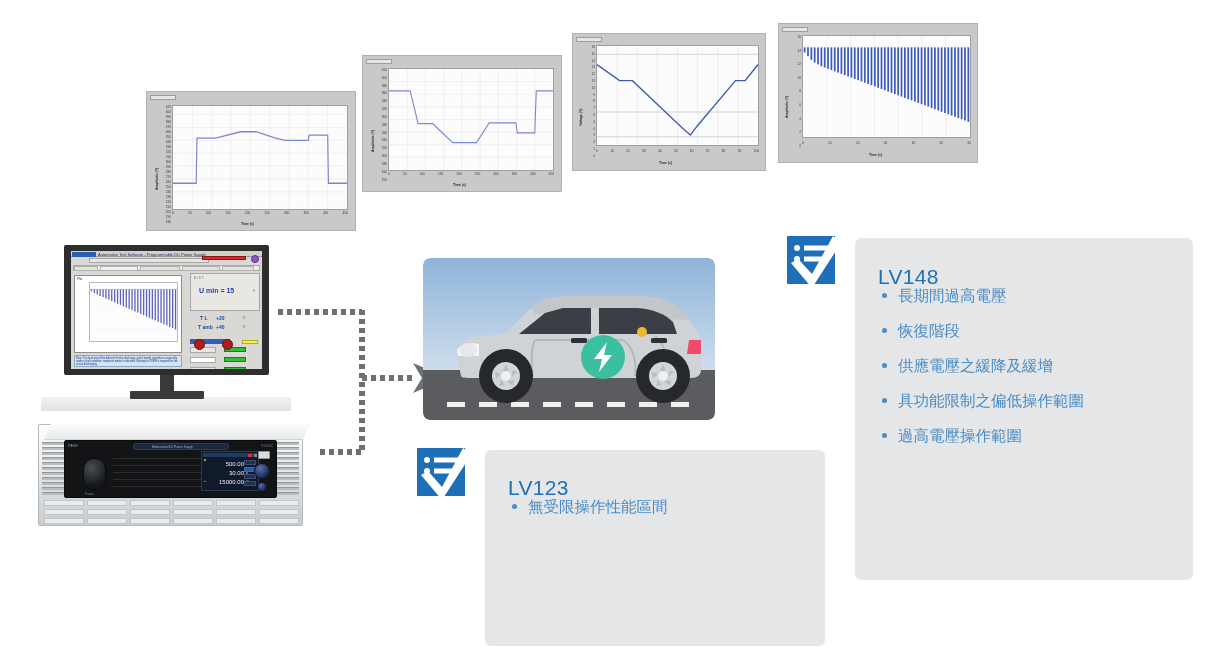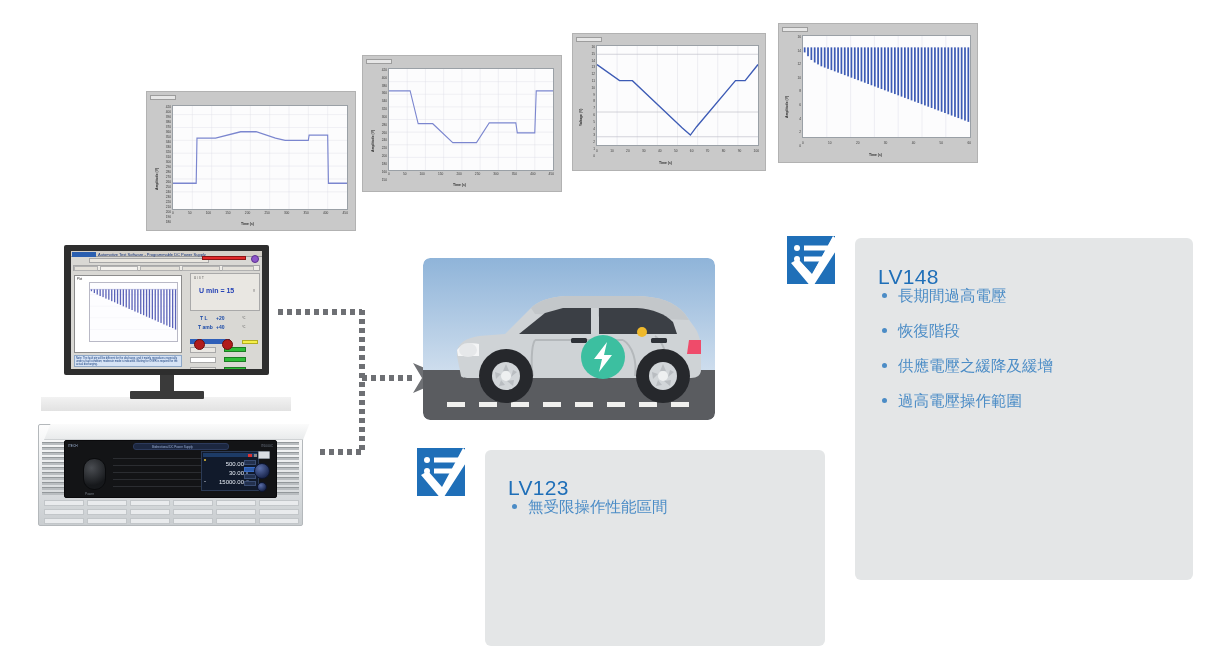--- a/index.html
+++ b/index.html
@@ -756,20 +756,21 @@
       <rect x="19" y="22.5" width="24" height="5" fill="#ffffff"></rect>
       <path d="M8 30 L27 52 L54 8 L48 3 L27 40 L14 26 Z" fill="#ffffff" stroke="#1f6fb8" stroke-width="0"></path>
       <path d="M6 29 L27 54 L56 9 L48 2 L27 41 L13 25 Z" fill="#ffffff"></path>
     </svg>
   </div>
   <div class="panel-title" style="left:878px; top:265px;">LV148</div>
   <ul class="panel-list" style="left:878px; top:278px;">
     <li>長期間過高電壓</li>
     <li>恢復階段</li>
     <li>供應電壓之緩降及緩增</li>
+    <li>具功能限制之偏低操作範圍</li>
     <li>過高電壓操作範圍</li>
   </ul>
 
   <div class="panel" style="left:485px; top:450px; width:340px; height:196px;">
   </div>
   <div class="check-icon" style="left:415px; top:446px; width:56px; height:64px;">
     <svg width="56" height="64" viewBox="0 0 56 64">
       <rect x="2" y="2" width="48" height="48" fill="#1f6fb8"></rect>
       <circle cx="12" cy="14" r="3" fill="#ffffff"></circle>
       <rect x="19" y="11.5" width="24" height="5" fill="#ffffff"></rect>

